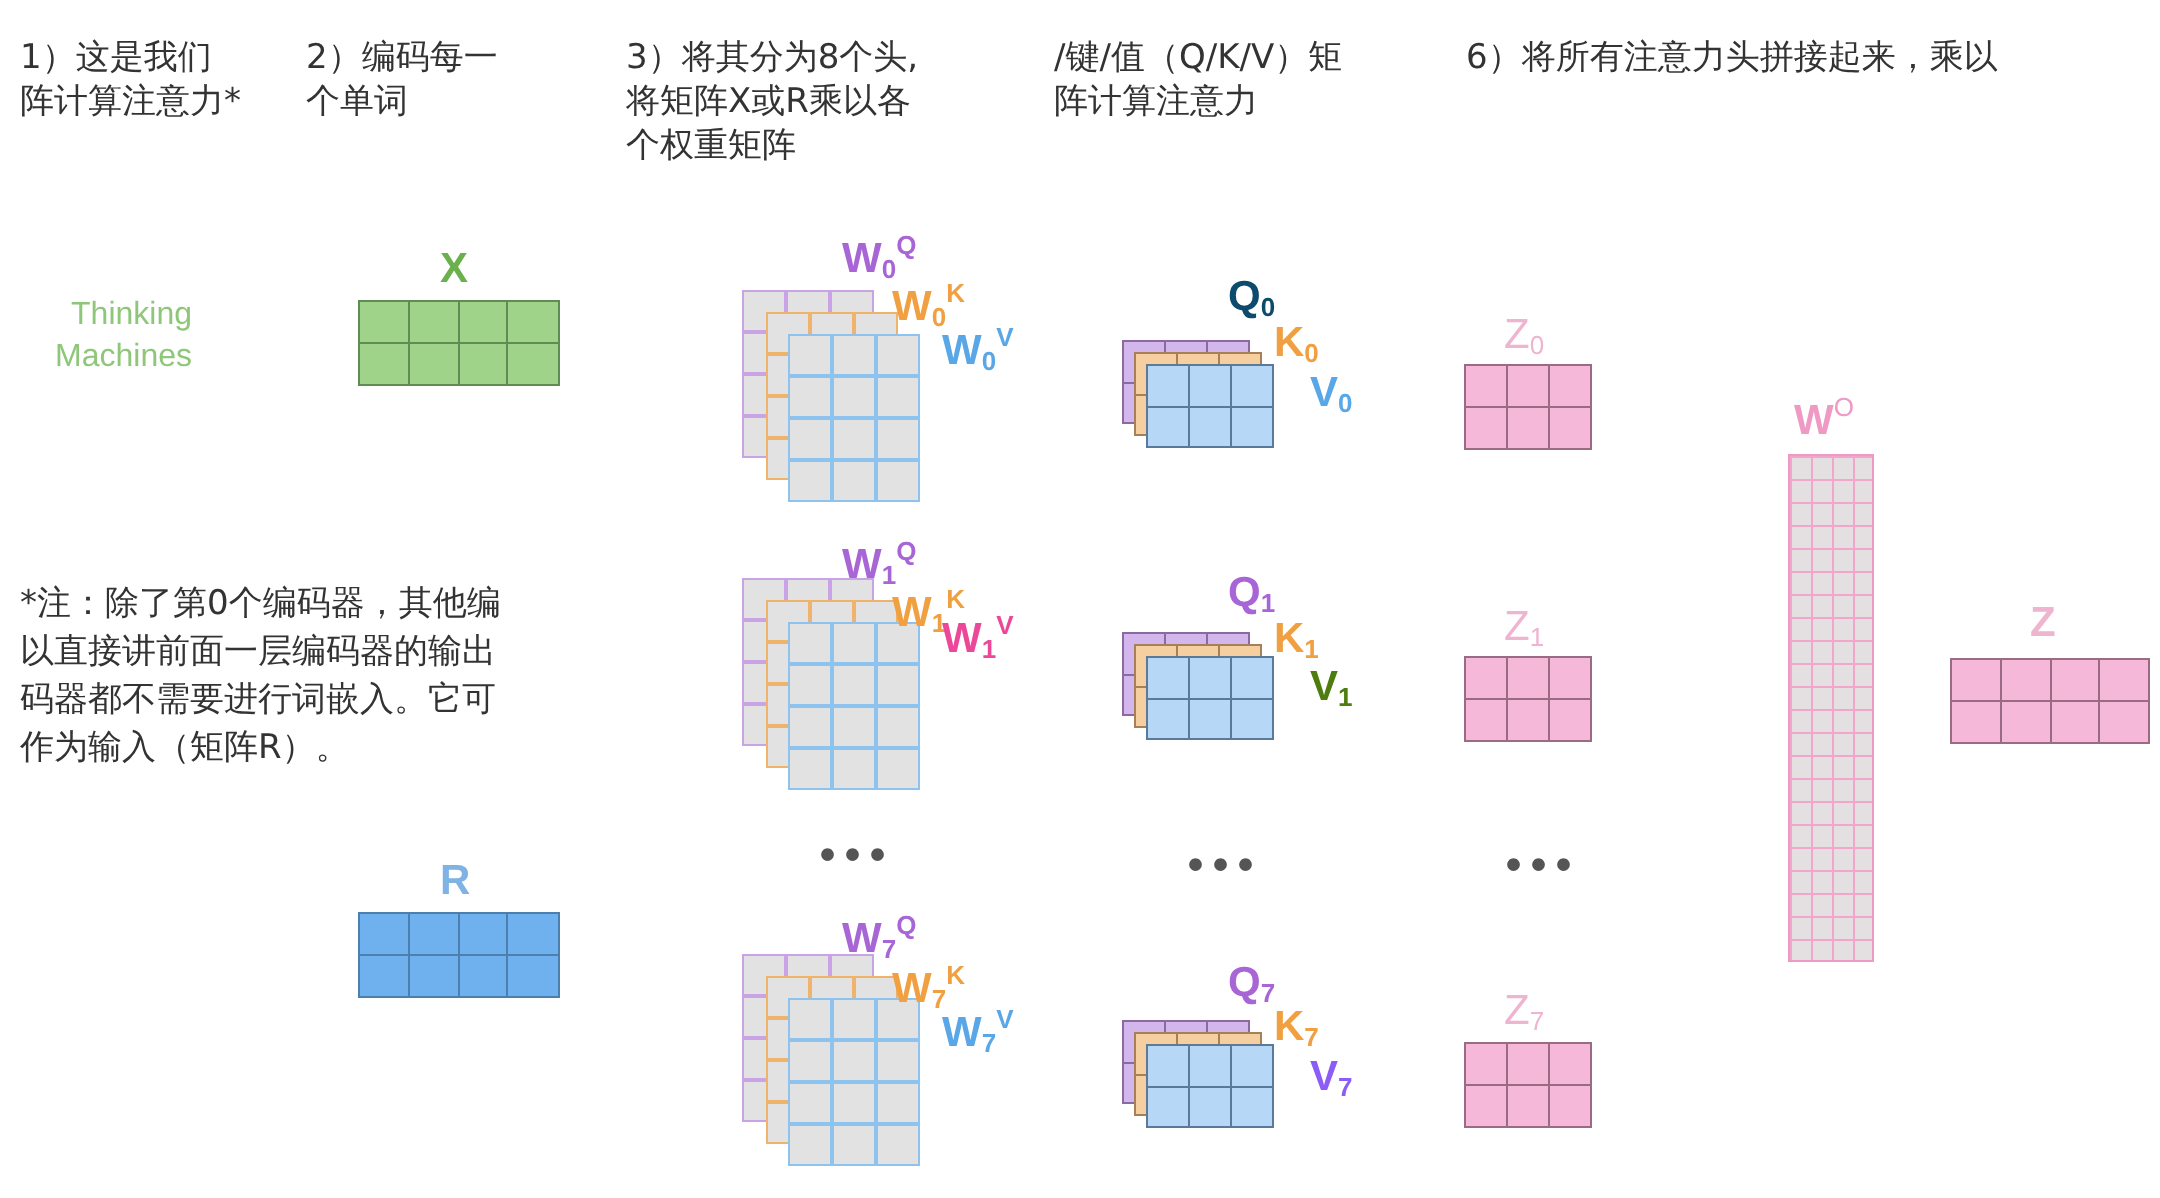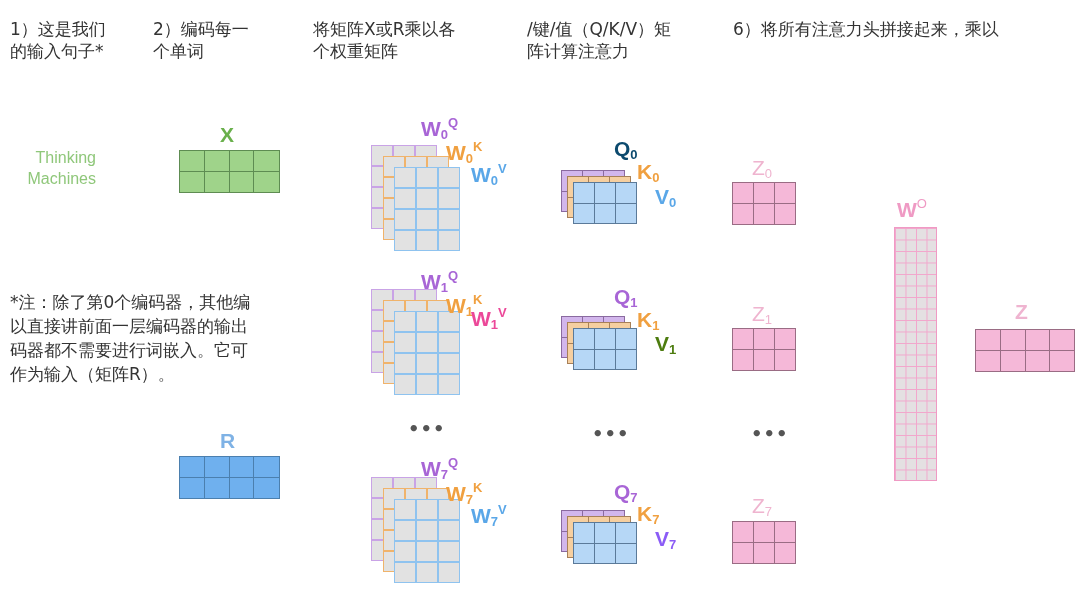--- a/index.html
+++ b/index.html
@@ -14,27 +14,28 @@
   .mlabel sup { font-size:13px; vertical-align:9px; }
   .grid { position:absolute; display:grid; box-sizing:border-box; }
   .grid > div { box-sizing:border-box; }
   .dots { position:absolute; font-size:18px; color:#555555; letter-spacing:1px; font-weight:bold; }
 </style>
 </head>
 <body>
 
 <div class="step" style="left:10px;top:18px;">
   <div>1）这是我们</div>
-  <div>的输入句子*</div>
+  <div>阵计算注意力*</div>
 </div>
 <div class="step" style="left:153px;top:18px;">
   <div>2）编码每一</div>
   <div>个单词</div>
 </div>
 <div class="step" style="left:313px;top:18px;">
+  <div>3）将其分为8个头,</div>
   <div>将矩阵X或R乘以各</div>
   <div>个权重矩阵</div>
 </div>
 <div class="step" style="left:527px;top:18px;">
   <div>/键/值（Q/K/V）矩</div>
   <div>阵计算注意力</div>
 </div>
 <div class="step" style="left:733px;top:18px;">
   <div>6）将所有注意力头拼接起来，乘以</div>
 </div>

